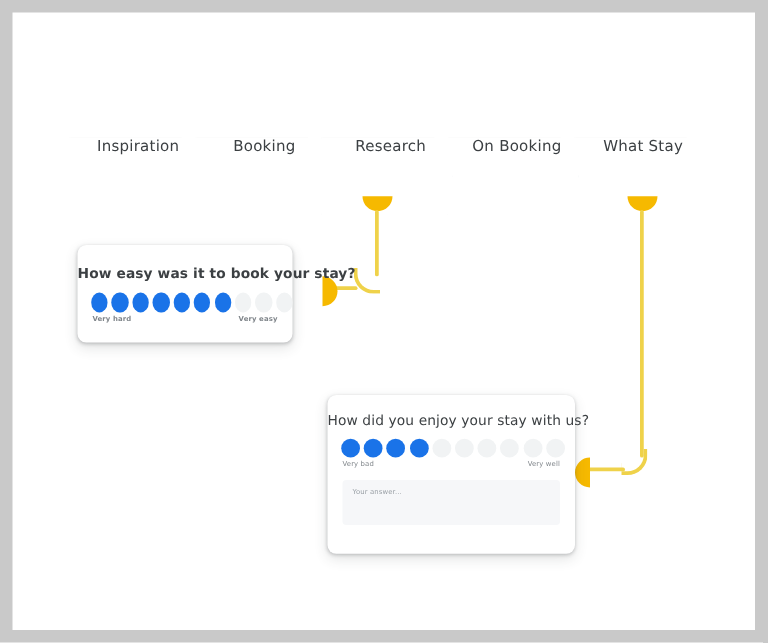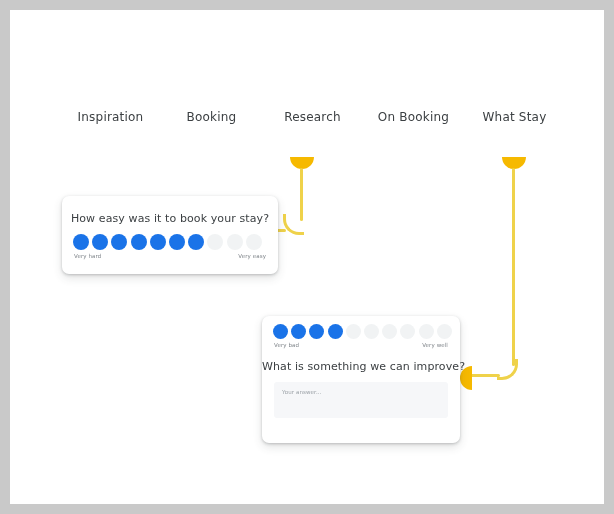--- a/index.html
+++ b/index.html
@@ -82,21 +82,21 @@
   .answer-box{
     background:#f6f7f9;
     border-radius:3px;
   }
   .answer-ph{
     font-size:5.5px;color:#9aa0a6;
     padding:7px 0 0 8px;letter-spacing:.1px;
   }
 
   
-  #card-booking{left:52px;top:186px;width:216px;height:78px;}
+  #card-booking{left:52px;top:186px;width:172px;height:78px;font-weight:bold;}
   #card-booking .q-title{margin-top:16px;}
   #card-booking .scale{margin:9px 0 0 11px;gap:3.2px;}
   #card-booking .dot{width:16px;height:16px;}
   #card-booking .ends{margin:3px 12px 0 12px;}
 
   
   #card-poststay{left:252px;top:306px;width:198px;height:127px;}
   #card-poststay .q-title{margin-top:14px;}
   #card-poststay .scale{margin:8px 0 0 11px;gap:3.2px;}
   #card-poststay .dot{width:15px;height:15px;}
@@ -159,35 +159,35 @@
       <div class="dot off"></div>
       <div class="dot off"></div>
     </div>
     <div class="ends">
       <span>Very hard</span>
       <span>Very easy</span>
     </div>
   </div>
 
   <div class="card" id="card-poststay">
+    <div class="q-title">How did you enjoy your stay with us?</div>
     <div class="scale">
       <div class="dot on"></div>
       <div class="dot on"></div>
       <div class="dot on"></div>
       <div class="dot on"></div>
       <div class="dot off"></div>
       <div class="dot off"></div>
       <div class="dot off"></div>
       <div class="dot off"></div>
       <div class="dot off"></div>
       <div class="dot off"></div>
     </div>
     <div class="ends">
       <span>Very bad</span>
       <span>Very well</span>
     </div>
-    <div class="q-title q-title2">What is something we can improve?</div>
     <div class="answer-box">
       <div class="answer-ph">Your answer...</div>
     </div>
   </div>
 
 </div>
 
 </body></html>

